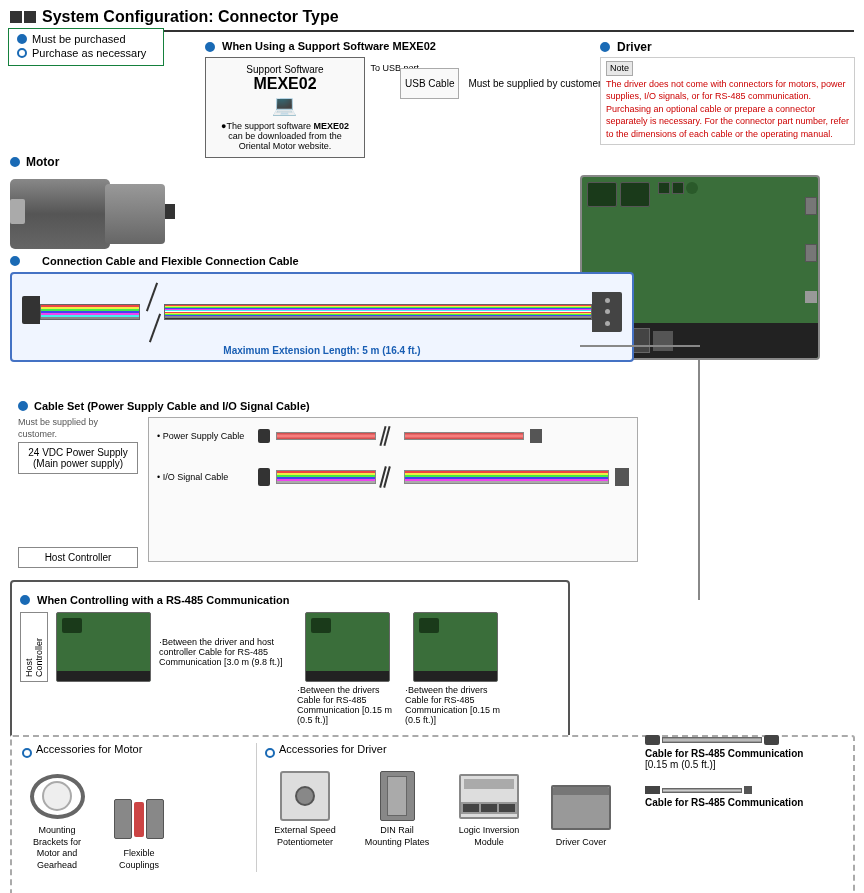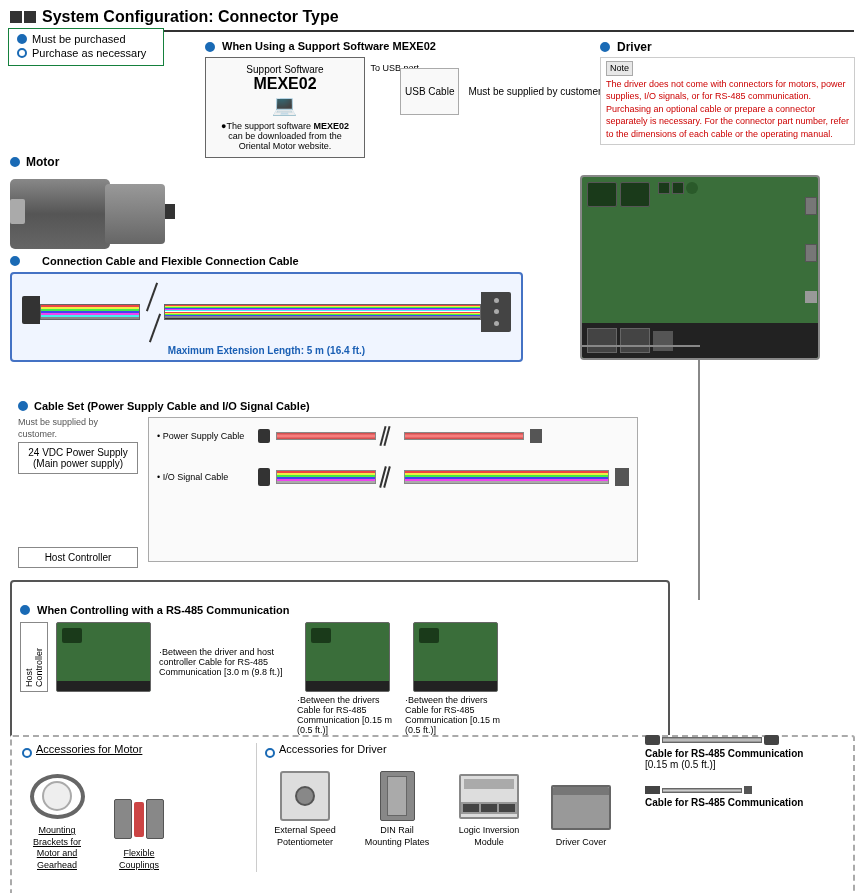--- a/index.html
+++ b/index.html
@@ -87,21 +87,21 @@
       font-size: 16px;
       font-weight: bold;
       color: #000;
     }
     .mexe02-desc {
       font-size: 9px;
       margin-top: 4px;
     }
     .usb-label {
       border: 1px solid #aaa;
-      padding: 17px 4px;
+      padding: 9px 4px;
       font-size: 10px;
       display: inline-block;
       background: #f9f9f9;
     }
     .must-supplied {
       font-size: 10px;
       margin-left: 4px;
     }
     .driver-header {
       font-weight: bold;
@@ -134,21 +134,21 @@
       border-radius: 50%;
       background: #1a6ab5;
       border: 2px solid #1a6ab5;
       margin-right: 3px;
       vertical-align: middle;
     }
     .cable-box {
       border: 2px solid #4472c4;
       border-radius: 4px;
       padding: 8px 10px;
-      width: 513px;
+      width: 624px;
       height: 90px;
       position: relative;
       background: #f0f5ff;
     }
     .cable-visual {
       height: 60px;
       display: flex;
       align-items: center;
       gap: 0;
       position: relative;
@@ -215,24 +215,24 @@
       position: relative;
       width: 490px;
       background: #fafafa;
     }
 
     
     .rs485-section {
       position: absolute;
       top: 530px;
       left: 0;
-      width: 660px;
+      width: 560px;
       border: 2px solid #555;
       border-radius: 4px;
-      padding: 22px 8px;
+      padding: 12px 8px;
     }
     .rs485-inner {
       display: flex;
       align-items: flex-start;
       gap: 8px;
       position: relative;
     }
     .host-ctrl-vert {
       border: 1px solid #888;
       padding: 4px 3px;
@@ -281,21 +281,20 @@
       background: #fff;
       min-height: 180px;
     }
     .acc-columns {
       display: flex;
       gap: 0;
     }
     .acc-left {
       width: 235px;
       border-right: 1px solid #ccc;
-      text-decoration: underline;
     }
     .acc-right {
       width: 385px;
       padding-left: 8px;
     }
     .acc-title {
       font-size: 11px;
       margin-bottom: 8px;
     }
     .acc-items {

